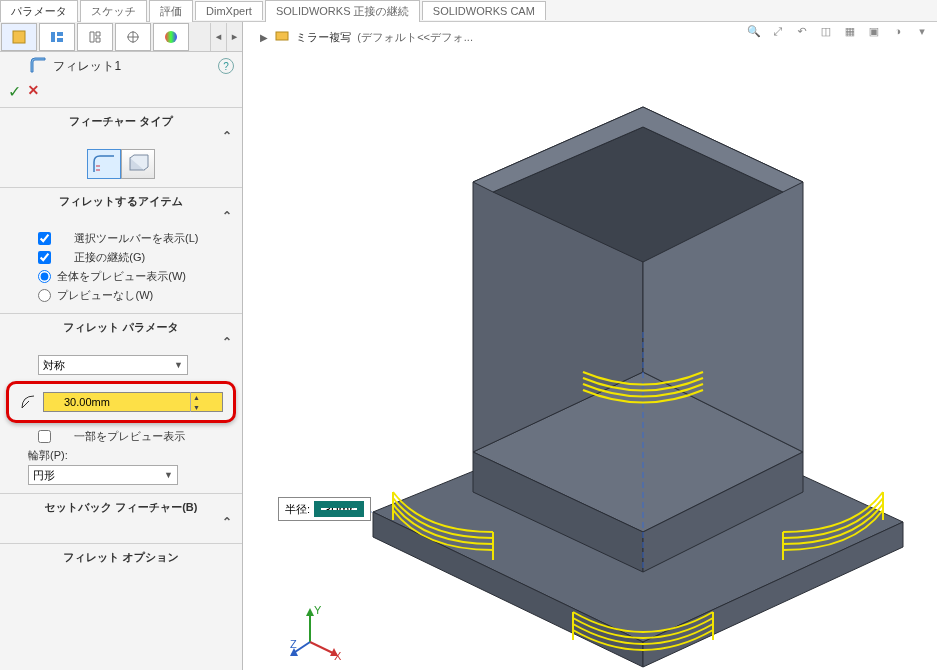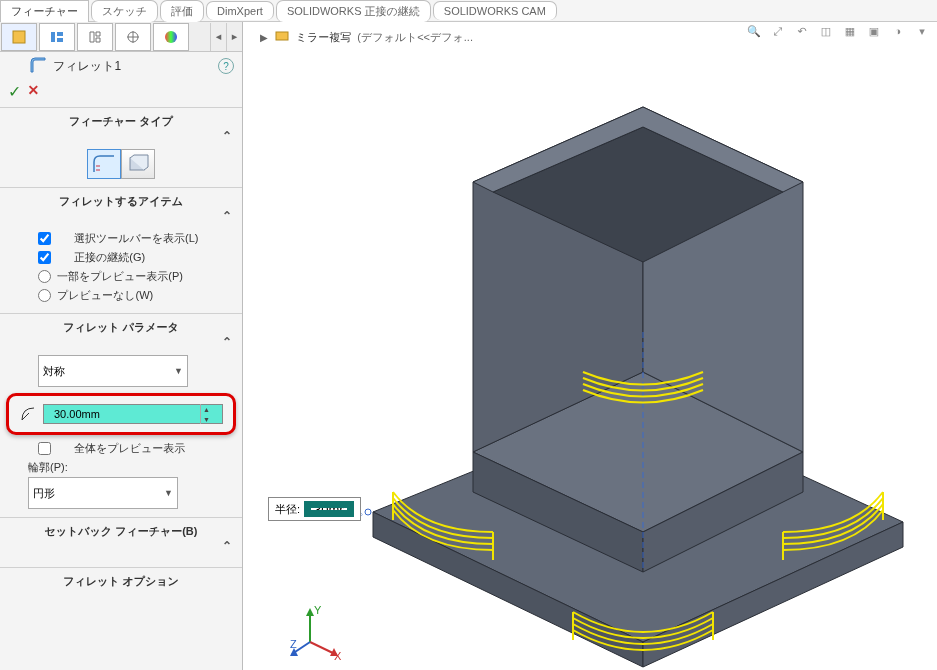--- a/index.html
+++ b/index.html
@@ -1,21 +1,21 @@
 <!DOCTYPE html>
 <html><head>
 <meta charset="utf-8">
 <style>
 * { box-sizing: border-box; margin: 0; padding: 0; font-family: "Meiryo UI", Arial, sans-serif; font-size: 11px; }
 body { width: 937px; height: 670px; background: #fff; overflow: hidden; position: relative; }
 
 .topbar { display: flex; align-items: center; height: 22px; border-bottom: 1px solid #c8c8c8; background: #f5f5f5; }
 .topbar .tab { padding: 3px 10px; border: 1px solid #bfbfbf; border-bottom: none; margin-right: 2px; background: #fff; color: #333; cursor: pointer; }
 .topbar .tab.active { background: #fff; font-weight: normal; }
-.topbar .tab:not(.first) { color: #666; border-radius: 7px; }
+.topbar .tab:not(.first) { color: #666; }
 
 .view-tools { position: absolute; top: 22px; right: 6px; display: flex; gap: 6px; align-items: center; }
 .view-tools span { width: 18px; height: 18px; display: inline-flex; align-items: center; justify-content: center; color: #888; cursor: pointer; }
 
 .breadcrumb-bar { position: absolute; top: 28px; left: 260px; display: flex; align-items: center; gap: 6px; color: #333; }
 .breadcrumb-bar .arrow { color: #666; font-size: 10px; }
 
 .side-panel { position: absolute; top: 22px; left: 0; width: 243px; height: 648px; background: #f4f4f4; border-right: 1px solid #bcbcbc; overflow: hidden; }
 
 .pm-tabs { display: flex; align-items: center; height: 30px; background: #eee; border-bottom: 1px solid #c6c6c6; }
@@ -43,47 +43,47 @@
 .item-list { border: 1px solid #9ab; background: #fff; margin: 0 0 6px 28px; }
 .item-list .item { padding: 2px 6px; color: #003366; background: #e6f0fa; border-bottom: 1px solid #f0f4f8; cursor: pointer; }
 .item-list .item.selected { background: #2b6bd1; color: #fff; }
 
 .check-row { display: flex; align-items: center; gap: 23px; padding: 2px 0 2px 28px; color: #333; }
 .check-row input { cursor: pointer; }
 .radio-row { display: flex; align-items: center; gap: 6px; padding: 2px 0 2px 28px; color: #333; }
 .radio-row input { cursor: pointer; }
 
 .select-row { padding: 0 0 0 28px; }
-.select-ctrl { width: 150px; height: 32px; border: 1px solid #aaa; background: #fff; padding: 2px 4px; display: flex; align-items: center; justify-content: space-between; cursor: pointer; }
+.select-ctrl { width: 150px; height: 20px; border: 1px solid #aaa; background: #fff; padding: 2px 4px; display: flex; align-items: center; justify-content: space-between; cursor: pointer; }
 .select-ctrl .caret { color: #555; font-size: 9px; }
 
 .radius-row { display: flex; align-items: center; gap: 6px; padding: 8px 10px; border: 3px solid #d00; border-radius: 10px; margin: 4px 6px 4px 6px; background: #f4f4f4; box-shadow: 0 2px 4px rgba(0,0,0,.25); }
 .radius-row .icn { width: 18px; height: 18px; display: flex; align-items: center; justify-content: center; }
-.radius-input { flex: 1; height: 20px; border: 1px solid #888; padding: 2px 10px; background: #5eead4; display: flex; align-items: center; justify-content: space-between; }
+.radius-input { flex: 1; height: 20px; border: 1px solid #888; padding: 2px 20px; background: #fde047; display: flex; align-items: center; justify-content: space-between; }
 .spin { display: flex; flex-direction: column; }
 .spin span { width: 12px; height: 10px; display: flex; align-items: center; justify-content: center; font-size: 7px; color: #444; border-left: 1px solid #aaa; cursor: pointer; }
 
 .label-row { padding: 2px 28px; color: #333; }
 
 .viewport { position: absolute; top: 52px; left: 243px; right: 0; bottom: 0; background: #fff; }
 .splitter-grip { position: absolute; left: 243px; top: 346px; width: 10px; height: 18px; border: 1px solid #aaa; background: #eee; border-left: none; cursor: pointer; }
 .splitter-grip::before { content:""; position:absolute; left:3px; top:3px; width:2px; height:10px; background: repeating-linear-gradient(#888,#888 1px,transparent 1px,transparent 3px); }
 
-.floating-callout { position:absolute; top:497px; left:268px; background:#fff; border:1px solid #888; padding:3px 6px; display:flex; align-items:center; gap:4px; }
+.floating-callout { position:absolute; top:497px; left:278px; background:#fff; border:1px solid #888; padding:3px 6px; display:flex; align-items:center; gap:4px; }
 .floating-callout input { width:50px; height:16px; border:7px solid #0f766e; padding:0 3px; font-size:13px; }
 
 .triad { position:absolute; left:290px; bottom:8px; }
 
 svg.model { position:absolute; top:0; left:0; }
 </style>
 </head>
 <body>
 
 <div class="topbar">
-  <div class="tab first active">フィーチャー</div>
+  <div class="tab first active">パラメータ</div>
   <div class="tab">スケッチ</div>
   <div class="tab">評価</div>
   <div class="tab">DimXpert</div>
   <div class="tab">SOLIDWORKS 正接の継続</div>
   <div class="tab">SOLIDWORKS CAM</div>
 </div>
 
 <div class="view-tools">
   <span>🔍</span>
   <span>⤢</span>
@@ -194,22 +194,22 @@
     </div>
     <label class="check-row">
       <input type="checkbox" checked="" style="">
       <span>選択ツールバーを表示(L)</span>
     </label>
     <label class="check-row">
       <input type="checkbox" checked="" style="">
       <span>正接の継続(G)</span>
     </label>
     <label class="radio-row">
-      <input type="radio" name="pv" style="">
-      <span>一部をプレビュー表示(P)</span>
+      <input type="radio" name="pv" checked="" style="">
+      <span>全体をプレビュー表示(W)</span>
     </label>
     <label class="radio-row">
       <input type="radio" name="pv" style="">
       <span>プレビューなし(W)</span>
     </label>
   </div>
 
   <div class="section" style="padding-bottom:2px">
     <div class="section-header">
       <span>フィレット パラメータ</span>
@@ -234,21 +234,21 @@
       <span>30.00mm</span>
       <span class="spin">
         <span>▲</span>
         <span>▼</span>
       </span>
     </div>
   </div>
 
   <label class="check-row" style="padding-left:38px">
     <input type="checkbox" style="">
-    <span>全体をプレビュー表示</span>
+    <span>一部をプレビュー表示</span>
   </label>
 
   <div class="label-row">輪郭(P):</div>
   <div class="select-row" style="padding-bottom:8px">
     <div class="select-ctrl">
       <span>円形</span>
       <span class="caret">▼</span>
     </div>
   </div>
 

